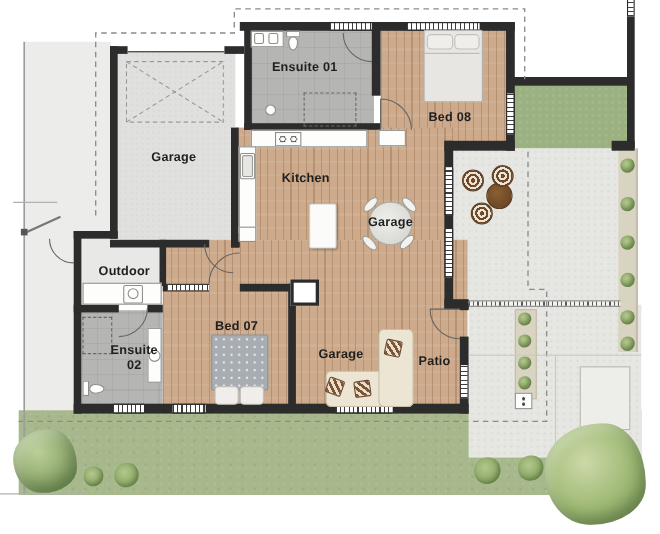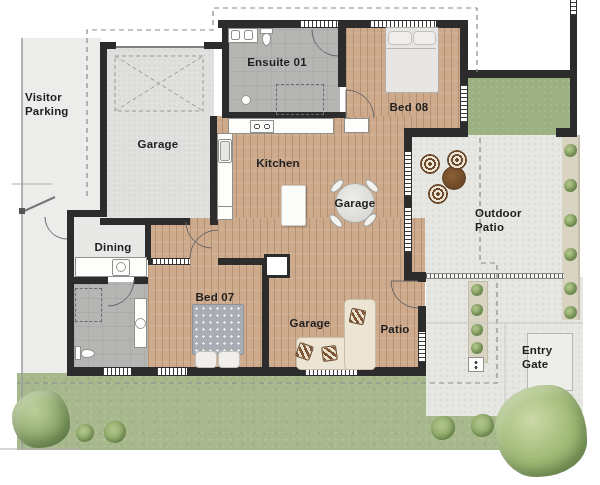--- a/index.html
+++ b/index.html
@@ -32,21 +32,21 @@
   .cushion{width:15px;height:15px;border-radius:2px;background:repeating-linear-gradient(45deg,#7d5434 0 2.5px,#e9e0cd 2.5px 5px);border:1px solid #6a472c;box-sizing:border-box;}
   .pchair{width:20px;height:20px;border-radius:50%;background:repeating-radial-gradient(circle,#6e4a2a 0 2px,#ece4d4 2px 4px);border:1px solid #5d3f24;box-sizing:border-box;}
   .ptable{width:24px;height:24px;border-radius:50%;background:radial-gradient(circle at 40% 38%,#8a5f33,#6b4726 75%);border:1px solid #553a20;box-sizing:border-box;}
   .dchair{width:17px;height:8px;border-radius:50%;background:#f2f2ef;border:1px solid #9b9b97;box-sizing:border-box;}
   .island{background:#fbfbfa;border:1px solid #cfcfcb;border-radius:2px;box-shadow:1px 1px 2px rgba(0,0,0,.25);}
   .shower{border:1.5px dashed #6a6a6a;box-sizing:border-box;}
   .tree{border-radius:58% 42% 55% 45% / 48% 60% 40% 55%;background:radial-gradient(circle at 38% 35%,#bccf9a,#8fa96e 55%,#7b9a5e 85%);box-shadow:inset -5px -7px 12px rgba(40,60,25,.35),inset 5px 6px 10px rgba(255,255,255,.3);}
   .tree.big{background:radial-gradient(circle at 40% 38%,#ccd9a8,#9db873 55%,#84a263 85%);}
   .plantS{border-radius:50% 46% 52% 48%;background:radial-gradient(circle at 42% 38%,#b3c78c,#86a361 70%);box-shadow:inset -2px -2px 4px rgba(40,60,25,.35);}
   
-  .label{font-weight:bold;font-size:11.5px;line-height:1.25;color:#1f1f1f;letter-spacing:.2px;transform:translate(-50%,-50%);white-space:nowrap;}
+  .label{font-weight:bold;font-size:11.5px;line-height:1.25;color:#1f1f1f;letter-spacing:.2px;text-align:center;transform:translate(-50%,-50%);white-space:nowrap;}
   .label.wrap{white-space:normal;}
   svg{position:absolute;left:0;top:0;}
 </style>
 </head>
 <body>
 
 <div class="plan">
 
   <div class="abs drive" style="left:22px;top:38px;width:79px;height:177px;"></div>
   <div class="abs drive" style="left:22px;top:210px;width:46px;height:165px;"></div>
@@ -202,26 +202,24 @@
   <div class="abs plantS" style="left:564px;top:248px;width:13px;height:13px;"></div>
   <div class="abs plantS" style="left:564px;top:282px;width:13px;height:13px;"></div>
   <div class="abs plantS" style="left:564px;top:306px;width:13px;height:13px;"></div>
   <div class="abs tree" style="left:12px;top:390px;width:58px;height:58px;"></div>
   <div class="abs plantS" style="left:76px;top:424px;width:18px;height:18px;"></div>
   <div class="abs plantS" style="left:104px;top:421px;width:22px;height:22px;"></div>
   <div class="abs plantS" style="left:431px;top:416px;width:24px;height:24px;"></div>
   <div class="abs plantS" style="left:471px;top:414px;width:23px;height:23px;"></div>
   <div class="abs tree big" style="left:495px;top:385px;width:92px;height:92px;"></div>
 
-  <div class="abs label wrap" style="left:63px;top:104px;width:76px;">Visitor Parking</div>
   <div class="abs label" style="left:158px;top:144px;">Garage</div>
   <div class="abs label" style="left:277px;top:62px;">Ensuite 01</div>
   <div class="abs label" style="left:278px;top:163px;">Kitchen</div>
   <div class="abs label" style="left:355px;top:203px;">Garage</div>
   <div class="abs label" style="left:409px;top:107px;">Bed 08</div>
-  <div class="abs label wrap" style="left:512px;top:220px;width:74px;">Outdoor Patio</div>
-  <div class="abs label" style="left:113px;top:247px;">Dining</div>
+  <div class="abs label" style="left:113px;top:247px;">Outdoor</div>
+  <div class="abs label wrap" style="left:122px;top:326px;width:58px;">Ensuite 02</div>
   <div class="abs label" style="left:215px;top:297px;">Bed 07</div>
   <div class="abs label" style="left:310px;top:323px;">Garage</div>
   <div class="abs label" style="left:395px;top:329px;">Patio</div>
-  <div class="abs label wrap" style="left:549px;top:357px;width:54px;">Entry Gate</div>
 
 </div>
 
 </body></html>

